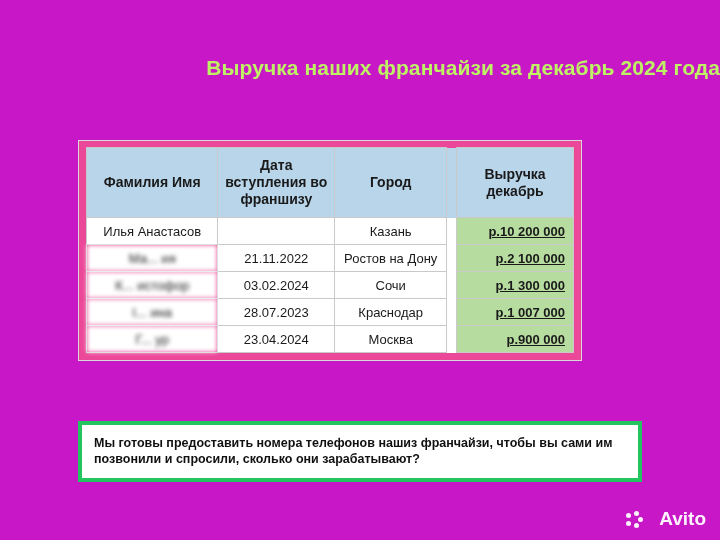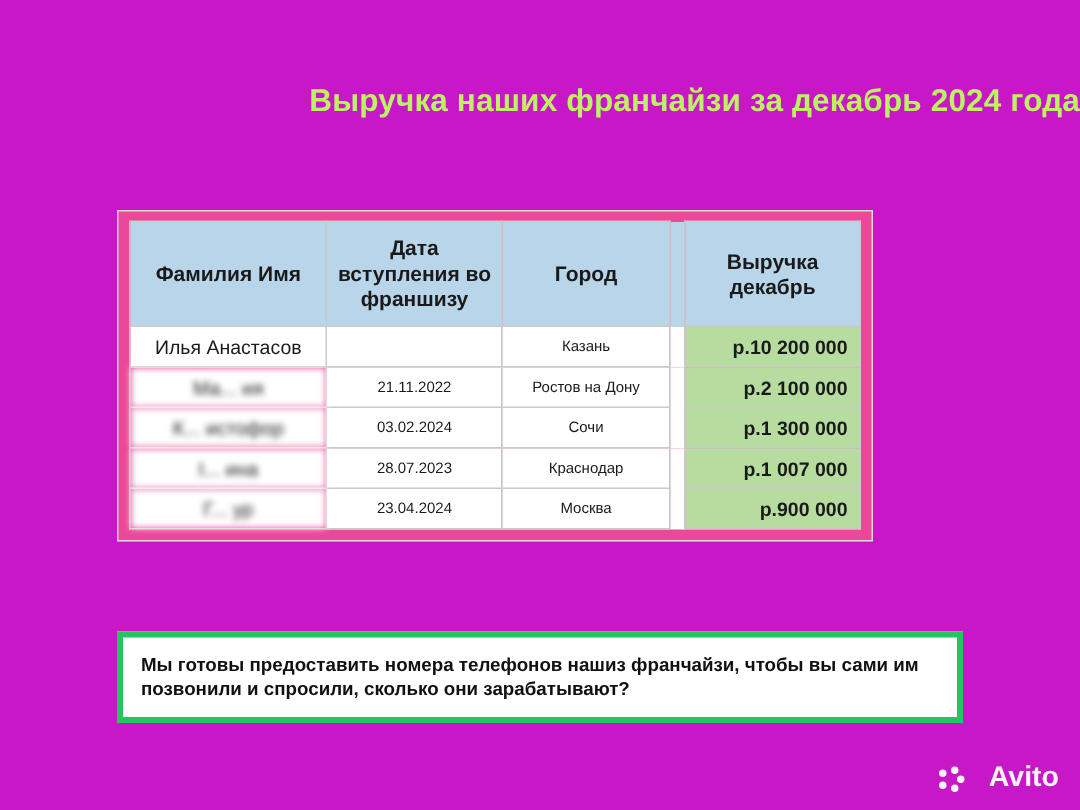--- a/index.html
+++ b/index.html
@@ -40,21 +40,21 @@
     padding: 6px 7px 7px 7px;
     box-sizing: border-box;
   }
   table.data {
     border-collapse: collapse;
     width: 100%;
     table-layout: fixed;
   }
   table.data th, table.data td {
     border: 1px solid #c9c9c9;
-    font-size: 10px;
+    font-size: 13px;
     color: #1a1a1a;
     text-align: center;
     padding: 3px 2px;
     box-sizing: border-box;
   }
   table.data thead th {
     background: #b8d5ea;
     font-weight: bold;
     font-size: 14px;
     height: 70px;
@@ -75,20 +75,21 @@
   }
   table.data tbody td.name {
     font-size: 13px;
   }
   table.data tbody td.revenue {
     background: #b7dca0;
     font-weight: bold;
     text-align: right;
     padding-right: 8px;
     font-size: 13px;
+    text-decoration: underline;
   }
   .blurred {
     filter: blur(2.2px);
   }
   .note {
     position: absolute;
     left: 78px;
     top: 421px;
     width: 564px;
     background: #ffffff;

